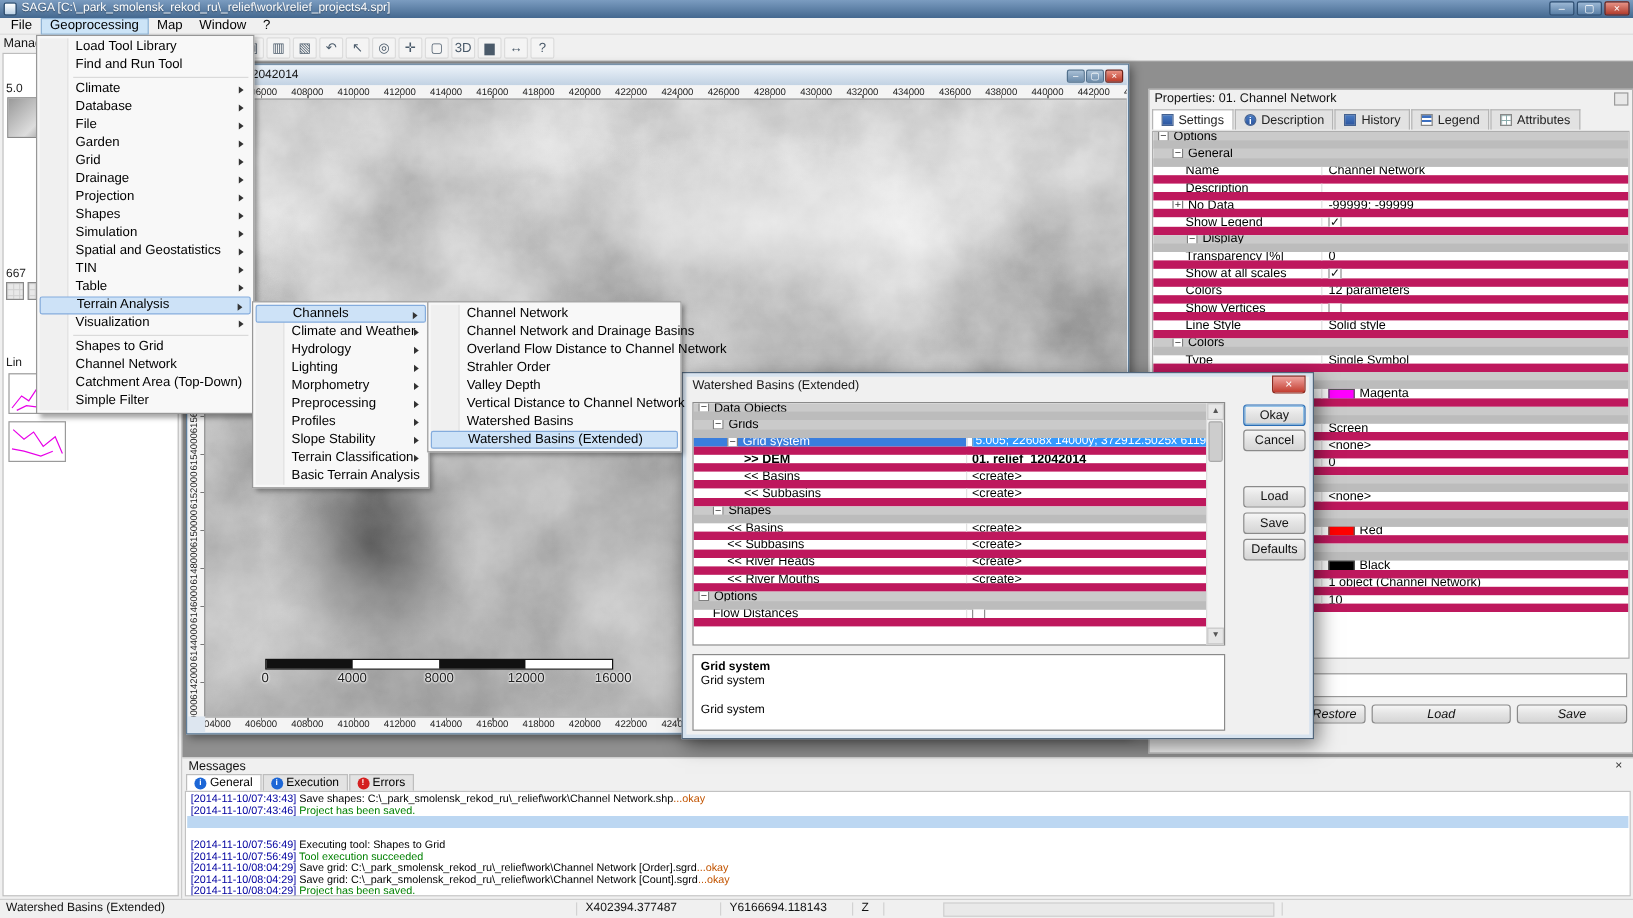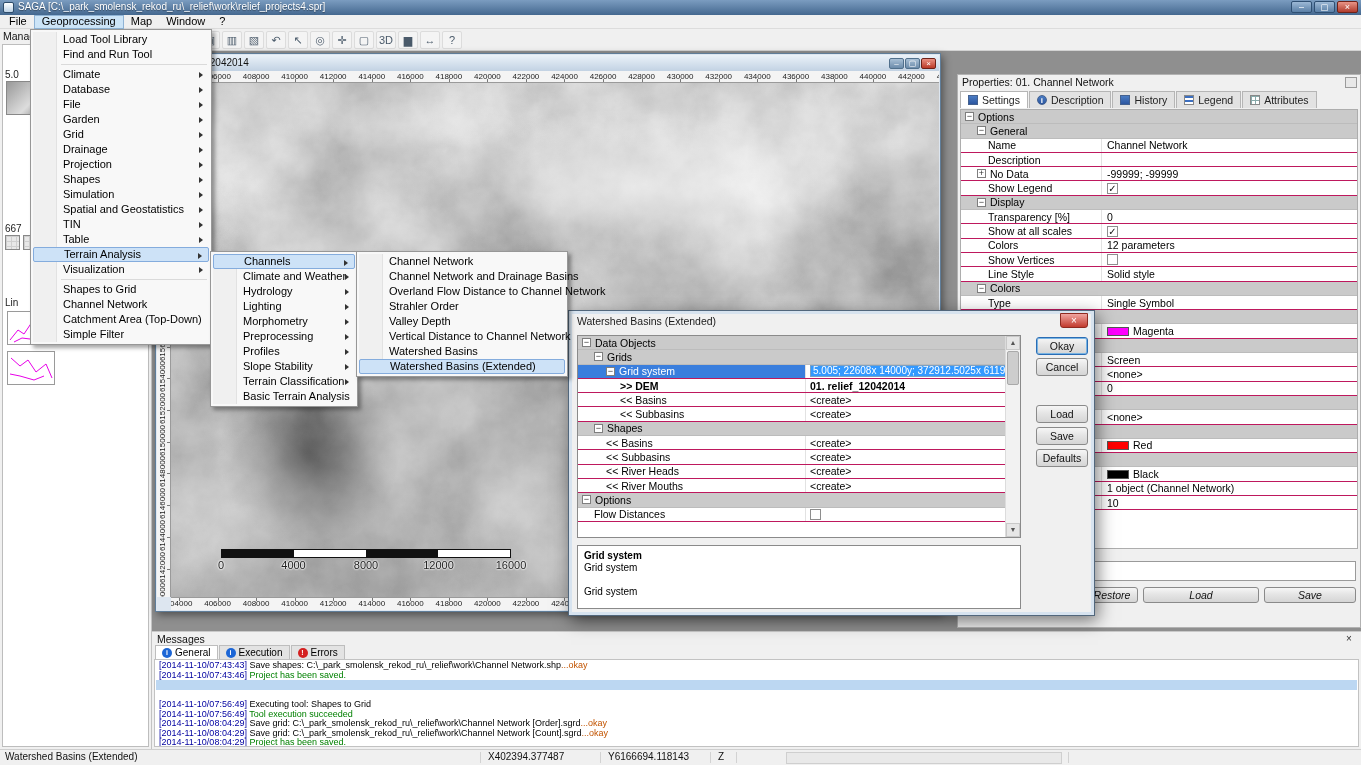--- a/index.html
+++ b/index.html
@@ -74,21 +74,21 @@
        radial-gradient(closest-side at 30% 8%, rgba(255,255,255,.30), rgba(255,255,255,0) 60%),
        radial-gradient(closest-side at 18% 72%, rgba(0,0,0,.42), rgba(0,0,0,0) 65%),
        radial-gradient(closest-side at 90% 70%, rgba(0,0,0,.30), rgba(0,0,0,0) 60%),
        linear-gradient(rgba(0,0,0,.05), rgba(0,0,0,.18));}
   #scalebar { position:absolute; left:50px; top:466px; width:290px; height:9px; border:1px solid #111; display:flex;}
   #scalebar span { height:100%; }
   .sc-lab { position:absolute; top:476px; transform:translateX(-50%); font-size:11px; color:#222;
             text-shadow:0 0 2px #fff,0 0 2px #fff,0 0 2px #fff;}
 
   
-  .grow, .drow { display:flex; height:14.3px; border-bottom:1px solid #be185d; font-size:10.5px; line-height:12px; align-items:stretch;}
+  .grow, .drow { display:flex; height:14.3px; border-bottom:7px solid #be185d; font-size:10.5px; line-height:12px; align-items:stretch;}
   .gname { width:141px; border-right:1px solid #e2e2e2; display:flex; align-items:center; gap:4px; padding-left:27px;
            overflow:hidden; white-space:nowrap;}
   .gval  { flex:1; display:flex; align-items:center; gap:4px; padding-left:5px; overflow:hidden; white-space:nowrap;}
   .sec   { background:#cacaca; border-bottom-color:#bcbcbc;}
   .sec .gname, .sec .dname { width:100%; border-right:none;}
   .xb { width:9px; height:9px; flex:none; border:1px solid #7e7e7e; background:#fff; font-size:9px; line-height:7px; text-align:center; color:#333;}
   .xb::after { content:"−";}
   .xb.plus::after { content:"+";}
   .cb { width:11px; height:11px; flex:none; border:1px solid #8e8e8e; background:#fff; font-size:10px; line-height:9px; text-align:center; color:#111;}
   .cb.checked::after { content:"✓";}
@@ -410,21 +410,21 @@
           </div>
         <div class="grow">
             <div class="gname">
               <span>Show Legend</span>
             </div>
             <div class="gval">
               <span class="cb checked"></span>
             </div>
           </div>
         <div class="grow sec">
-            <div class="gname" style="padding-left:16px;">
+            <div class="gname" style="padding-left:28px;">
               <span class="xb"></span>
               <span>Display</span>
             </div>
           </div>
         <div class="grow">
             <div class="gname">
               <span>Transparency [%]</span>
             </div>
             <div class="gval">
               <span>0</span>

